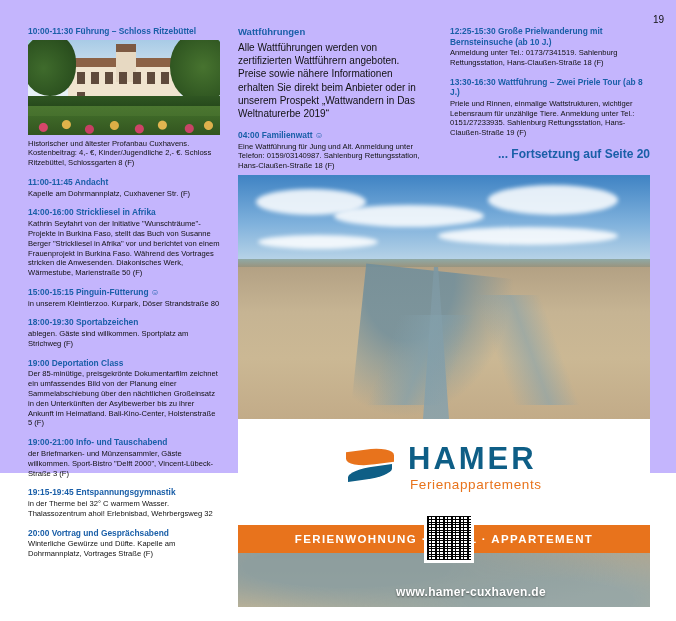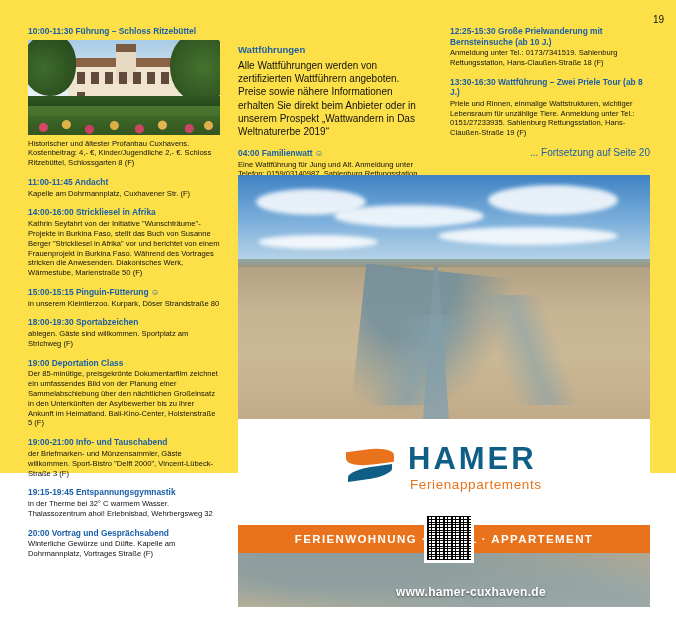--- a/index.html
+++ b/index.html
@@ -11,38 +11,38 @@
     width: 676px;
     height: 621px;
     position: relative;
     font-family: "Liberation Sans", sans-serif;
     overflow: hidden;
   }
   .page {
     position: absolute;
     left: 0; top: 0;
     width: 676px; height: 473px;
-    background: #fde047;
+    background: #c4b5fd;
   }
   .page-number {
     position: absolute;
     right: 12px;
     top: 14px;
     font-size: 10px;
     color: #111;
     font-family: "Liberation Sans", sans-serif;
   }
 
   
   .col {
     position: absolute;
     top: 26px;
   }
   .col1 { left: 28px; width: 192px; }
-  .col2 { left: 238px; width: 192px; margin-top: 18px; }
+  .col2 { left: 238px; width: 192px; }
   .col3 { left: 450px; width: 200px; }
 
   .entry { margin-bottom: 9px; }
   .entry-title {
     color: #1a5fa8;
     font-weight: bold;
     font-size: 8.4px;
     line-height: 1.25;
     margin: 0 0 1px 0;
   }
@@ -59,22 +59,22 @@
     margin: 0 0 4px 0;
   }
   .intro {
     color: #111;
     font-size: 10px;
     line-height: 1.32;
     margin: 0 0 10px 0;
   }
   .cont-note {
     color: #1a5fa8;
-    font-size: 10px;
-    font-weight: normal;
+    font-size: 12px;
+    font-weight: bold;
     text-align: right;
     margin-top: 6px;
   }
 
   
   .photo-schloss {
     width: 192px;
     height: 95px;
     margin: 3px 0 4px 0;
     position: relative;

